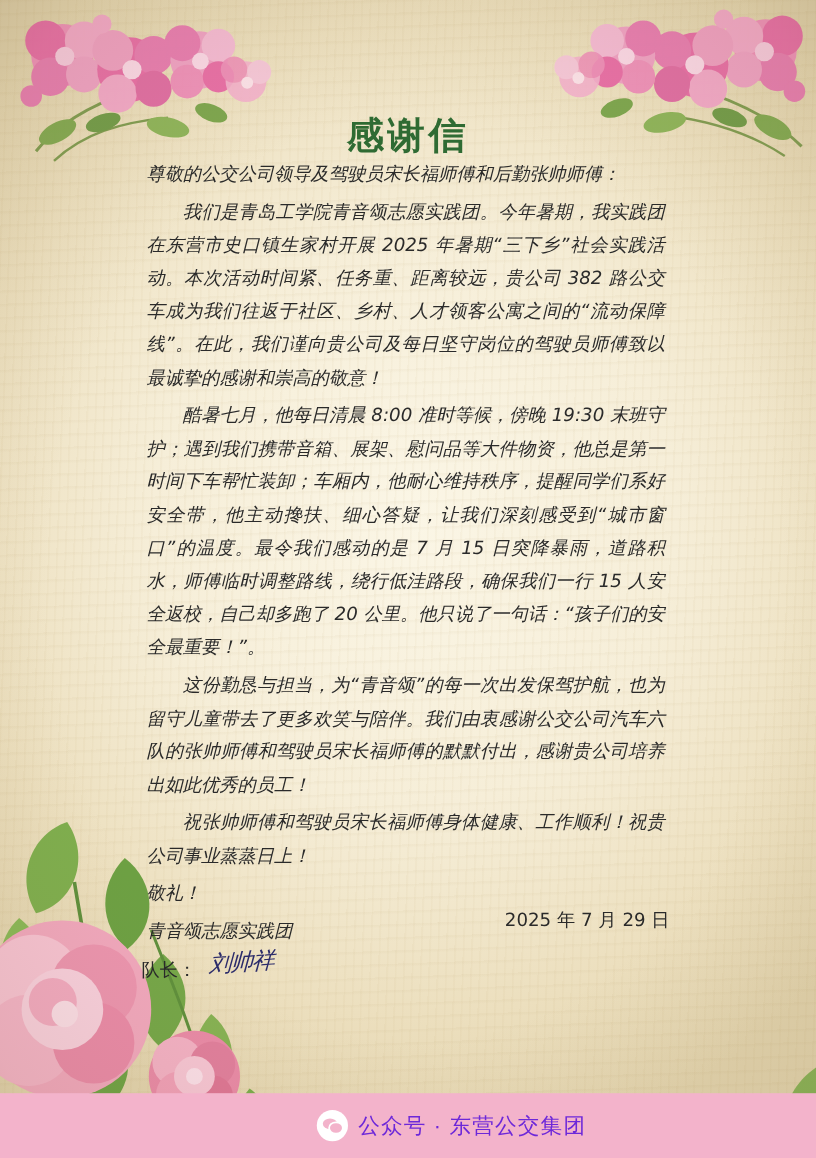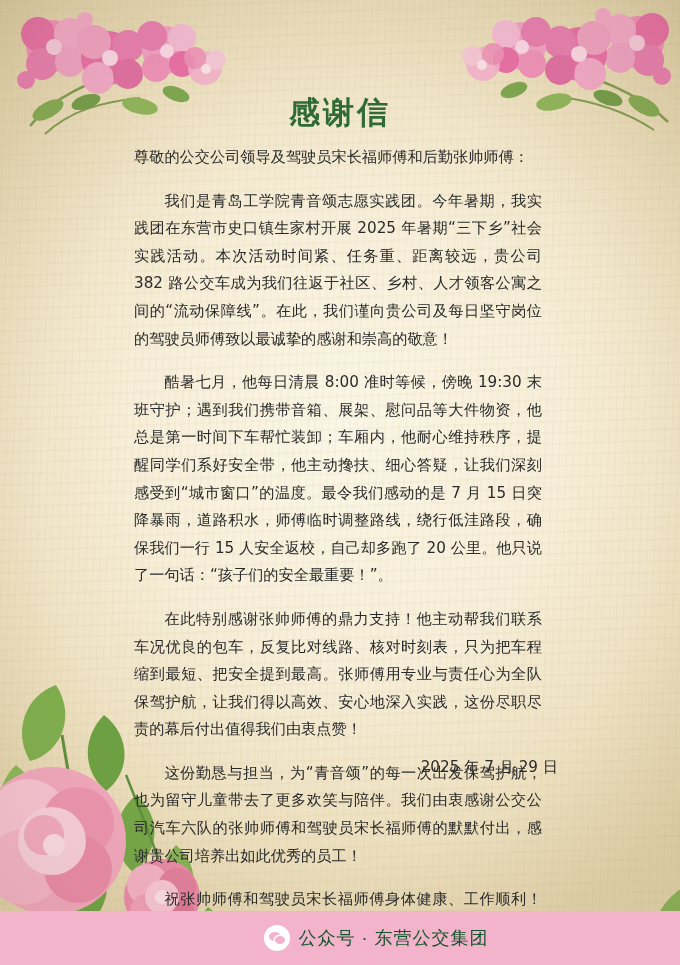--- a/index.html
+++ b/index.html
@@ -55,21 +55,21 @@
     height: 54px;
     background: #f3b3cb;
     display: flex;
     align-items: center;
     justify-content: center;
   }
   .bottom-bar-inner {
     display: flex;
     align-items: center;
     gap: 9px;
-    color: #14532d;
+    color: #6d28d9;
     font-size: 18px;
     letter-spacing: 1px;
     transform: translateX(30px);
   }
   .wechat-icon {
     width: 26px; height: 26px;
     border-radius: 50%;
     background: #ffffff;
     position: relative;
     display: inline-block;
@@ -115,21 +115,22 @@
     left: 118px;
     top: 128px;
     width: 440px;
     font-family: "DejaVu Sans", sans-serif;
     font-size: 15.2px;
     line-height: 27.6px;
     color: #2a2a2a;
     text-align: justify;
   }
   .body p {
-    margin: 16px;
+    margin: 4px;
+    font-style: italic;
   }
   .indent { text-indent: 2em; }
 
   .sign-block {
     margin-top: 2px;
   }
   .sign-line { margin: 0; }
 
   .leader-line {
     position: relative;
@@ -325,21 +326,20 @@
 
   <div class="vignette"></div>
 
   <div class="content">
     <div class="title">感谢信</div>
 
     <div class="body">
       <p>尊敬的公交公司领导及驾驶员宋长福师傅和后勤张帅师傅：</p>
       <p class="indent">我们是青岛工学院青音颂志愿实践团。今年暑期，我实践团在东营市史口镇生家村开展 2025 年暑期“三下乡”社会实践活动。本次活动时间紧、任务重、距离较远，贵公司 382 路公交车成为我们往返于社区、乡村、人才领客公寓之间的“流动保障线”。在此，我们谨向贵公司及每日坚守岗位的驾驶员师傅致以最诚挚的感谢和崇高的敬意！</p>
       <p class="indent">酷暑七月，他每日清晨 8:00 准时等候，傍晚 19:30 末班守护；遇到我们携带音箱、展架、慰问品等大件物资，他总是第一时间下车帮忙装卸；车厢内，他耐心维持秩序，提醒同学们系好安全带，他主动搀扶、细心答疑，让我们深刻感受到“城市窗口”的温度。最令我们感动的是 7 月 15 日突降暴雨，道路积水，师傅临时调整路线，绕行低洼路段，确保我们一行 15 人安全返校，自己却多跑了 20 公里。他只说了一句话：“孩子们的安全最重要！”。</p>
-      <p class="indent">在此特别感谢张帅师傅的鼎力支持！他主动帮我们联系车况优良的包车，反复比对线路、核对时刻表，只为把车程缩到最短、把安全提到最高。张师傅用专业与责任心为全队保驾护航，让我们得以高效、安心地深入实践，这份尽职尽责的幕后付出值得我们由衷点赞！</p>
       <p class="indent">这份勤恳与担当，为“青音颂”的每一次出发保驾护航，也为留守儿童带去了更多欢笑与陪伴。我们由衷感谢公交公司汽车六队的张帅师傅和驾驶员宋长福师傅的默默付出，感谢贵公司培养出如此优秀的员工！</p>
       <p class="indent">祝张帅师傅和驾驶员宋长福师傅身体健康、工作顺利！祝贵公司事业蒸蒸日上！</p>
 
       <div class="sign-block">
         <p class="sign-line">敬礼！</p>
         <p class="sign-line">青音颂志愿实践团</p>
 
         <div class="leader-line">
           <span class="leader-label">队长：</span>
           <span class="signature">刘帅祥</span>

